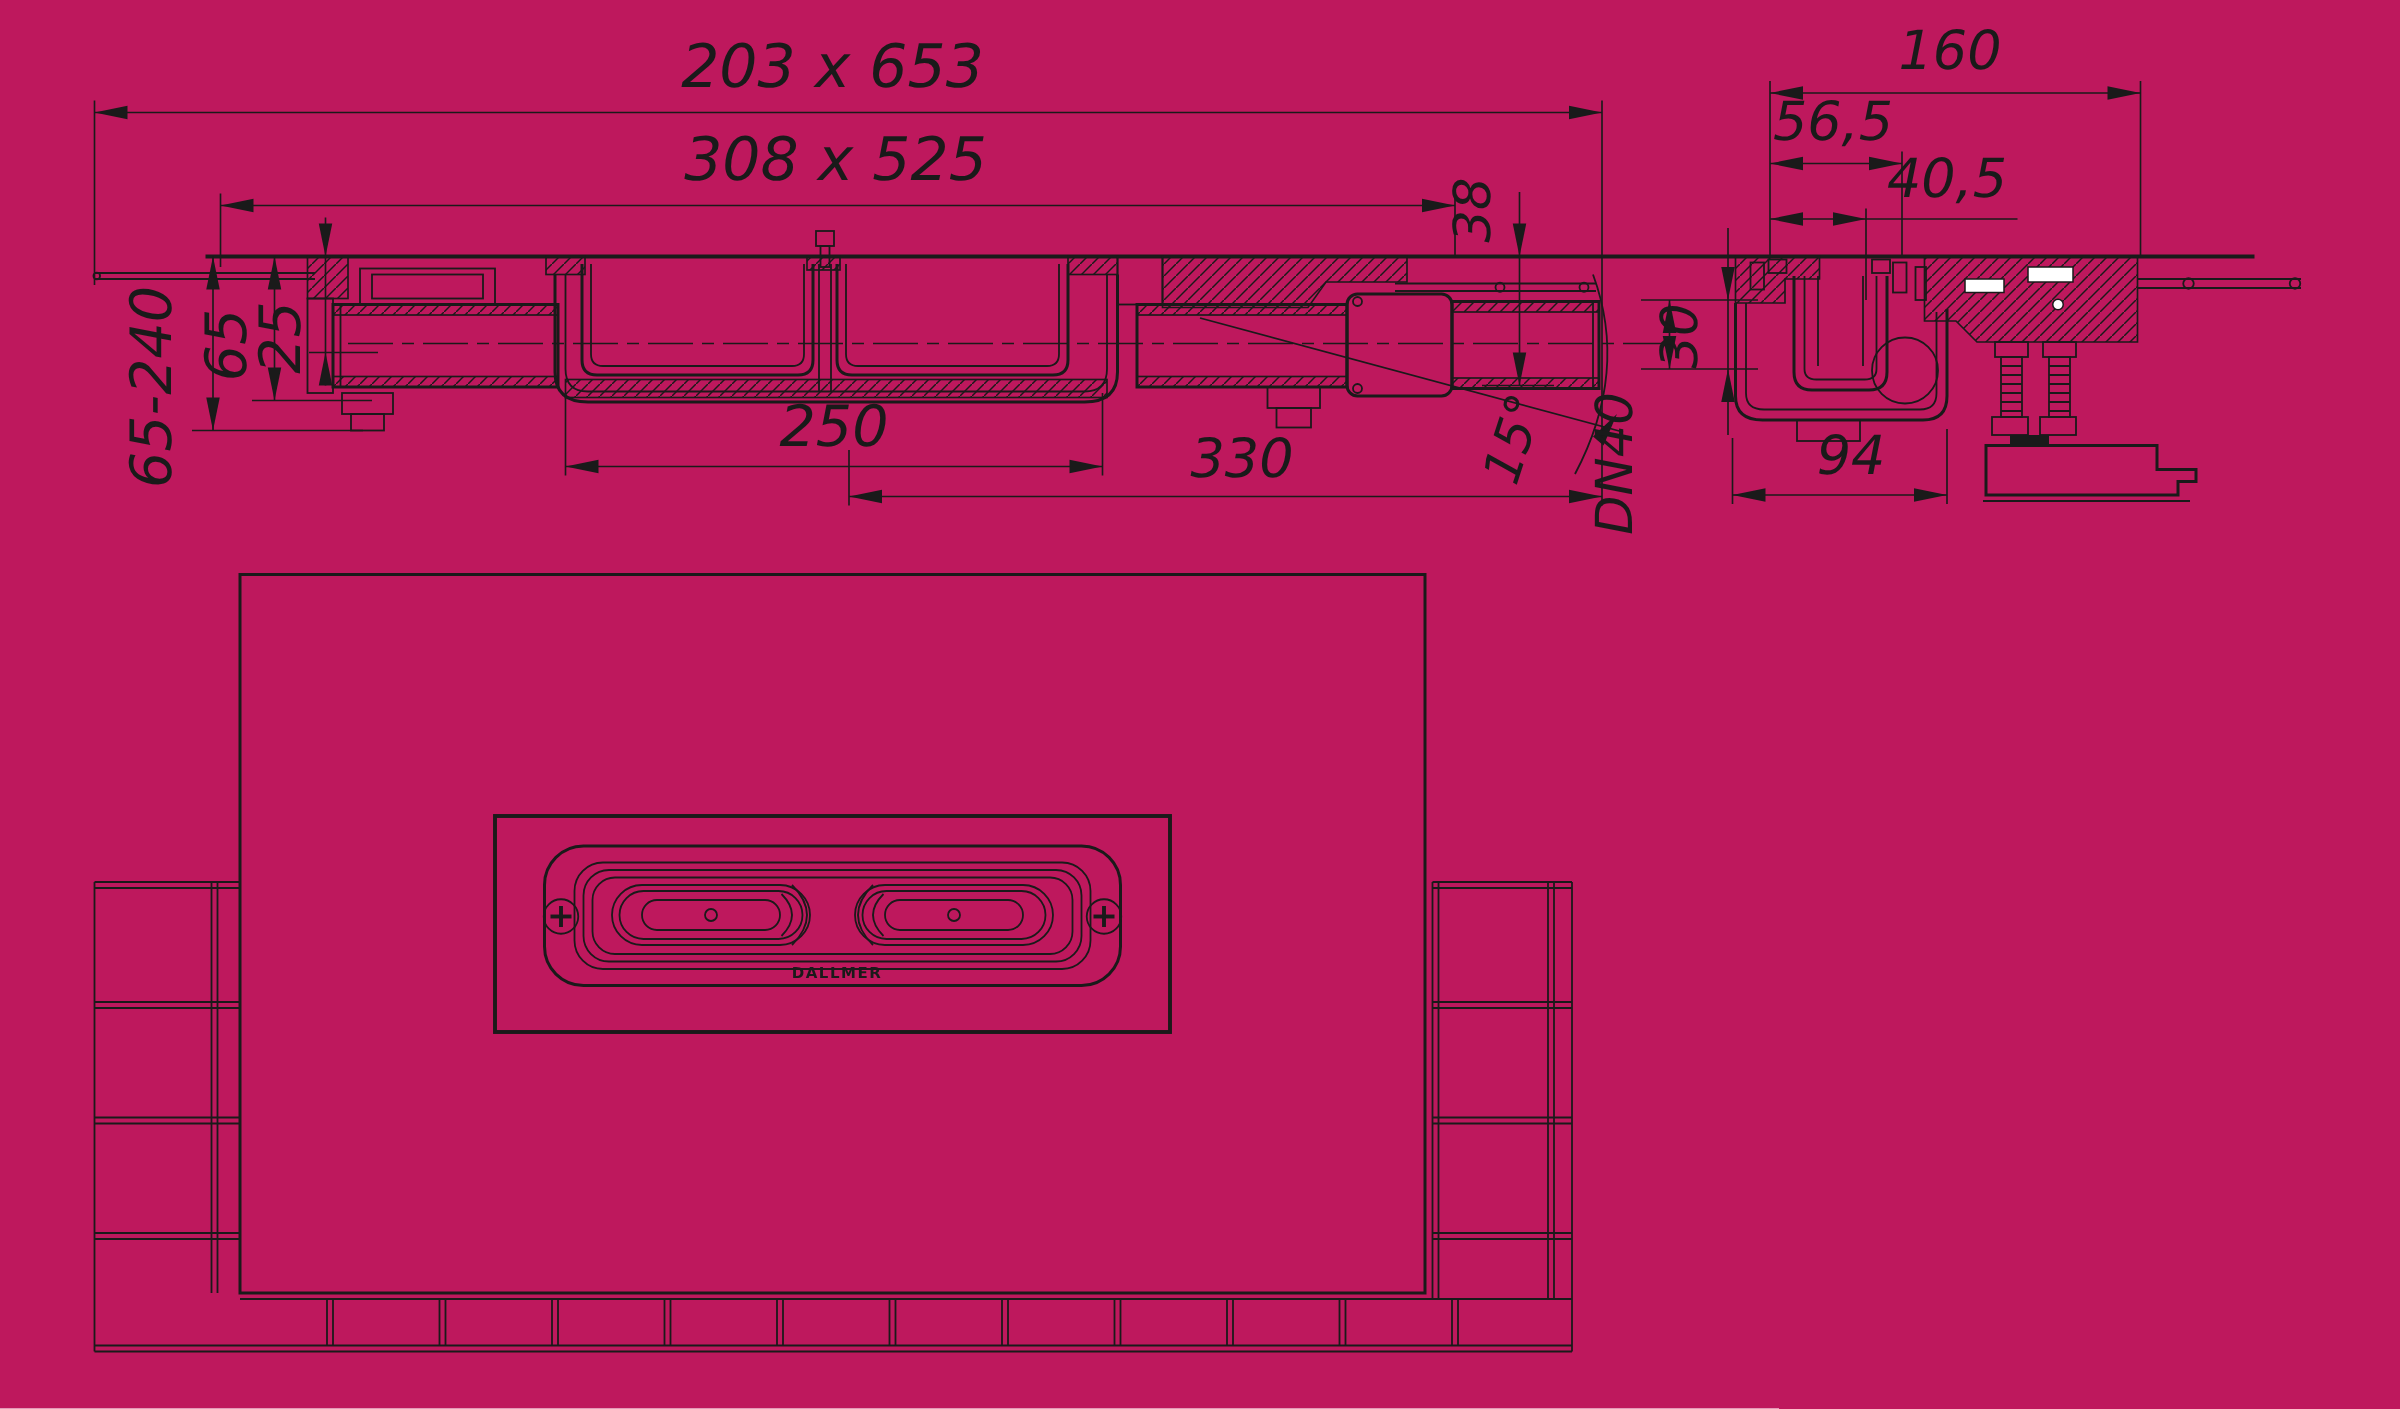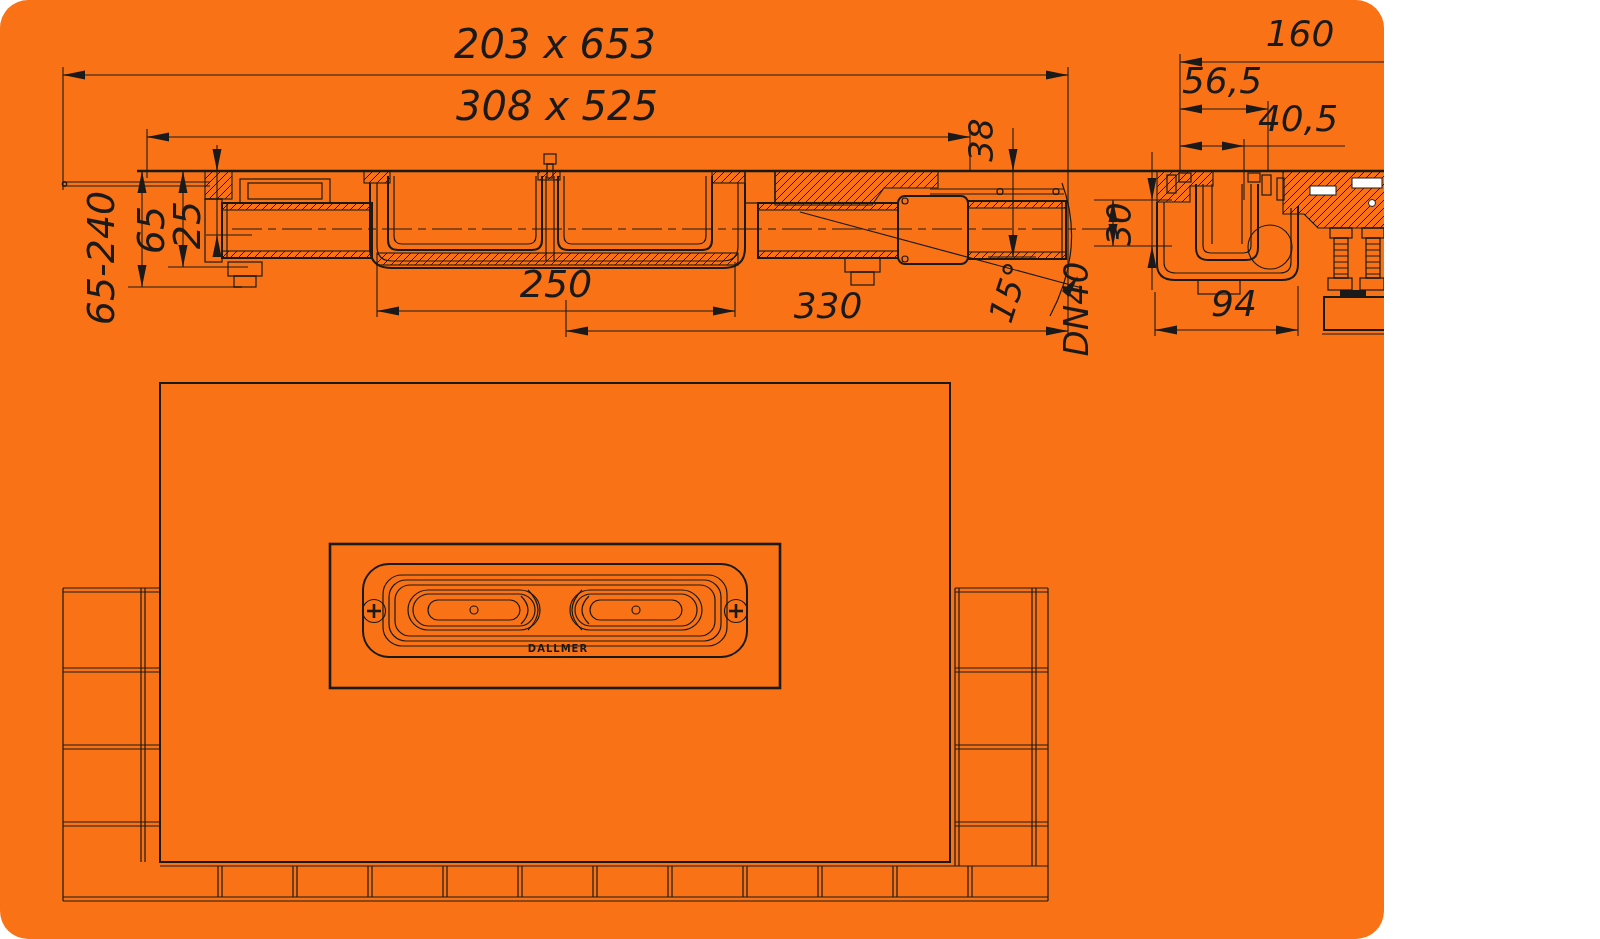--- a/index.html
+++ b/index.html
@@ -1,16 +1,16 @@
 <!DOCTYPE html>
 <html><head>
 <meta charset="utf-8">
 <style>
   html,body{margin:0;padding:0;background:#ffffff;}
-  #stage{position:relative;width:1384px;height:939px;background:#f97316;overflow:hidden;border-radius:28px;}
+  #stage{position:relative;width:1600px;height:939px;background:#be185d;overflow:hidden;}
   svg{display:block;}
   .dimtxt{font-family:"DejaVu Sans","Liberation Sans",sans-serif;font-style:italic;fill:#1a1a1a;}
   .logotxt{font-family:"DejaVu Sans","Liberation Sans",sans-serif;font-weight:bold;fill:#1a1a1a;letter-spacing:1px;}
   .ln{stroke:#1a1a1a;fill:none;stroke-width:1.2;}
   .ln2{stroke:#1a1a1a;fill:none;stroke-width:2;}
   .thick{stroke:#1a1a1a;fill:none;stroke-width:2.6;}
   .dim{stroke:#1a1a1a;fill:none;stroke-width:1.1;}
   .arr{fill:#1a1a1a;stroke:none;}
   .hatchfill{fill:url(#hatch);stroke:#1a1a1a;stroke-width:1.1;}
   .white{fill:#fff;stroke:#1a1a1a;stroke-width:1;}

